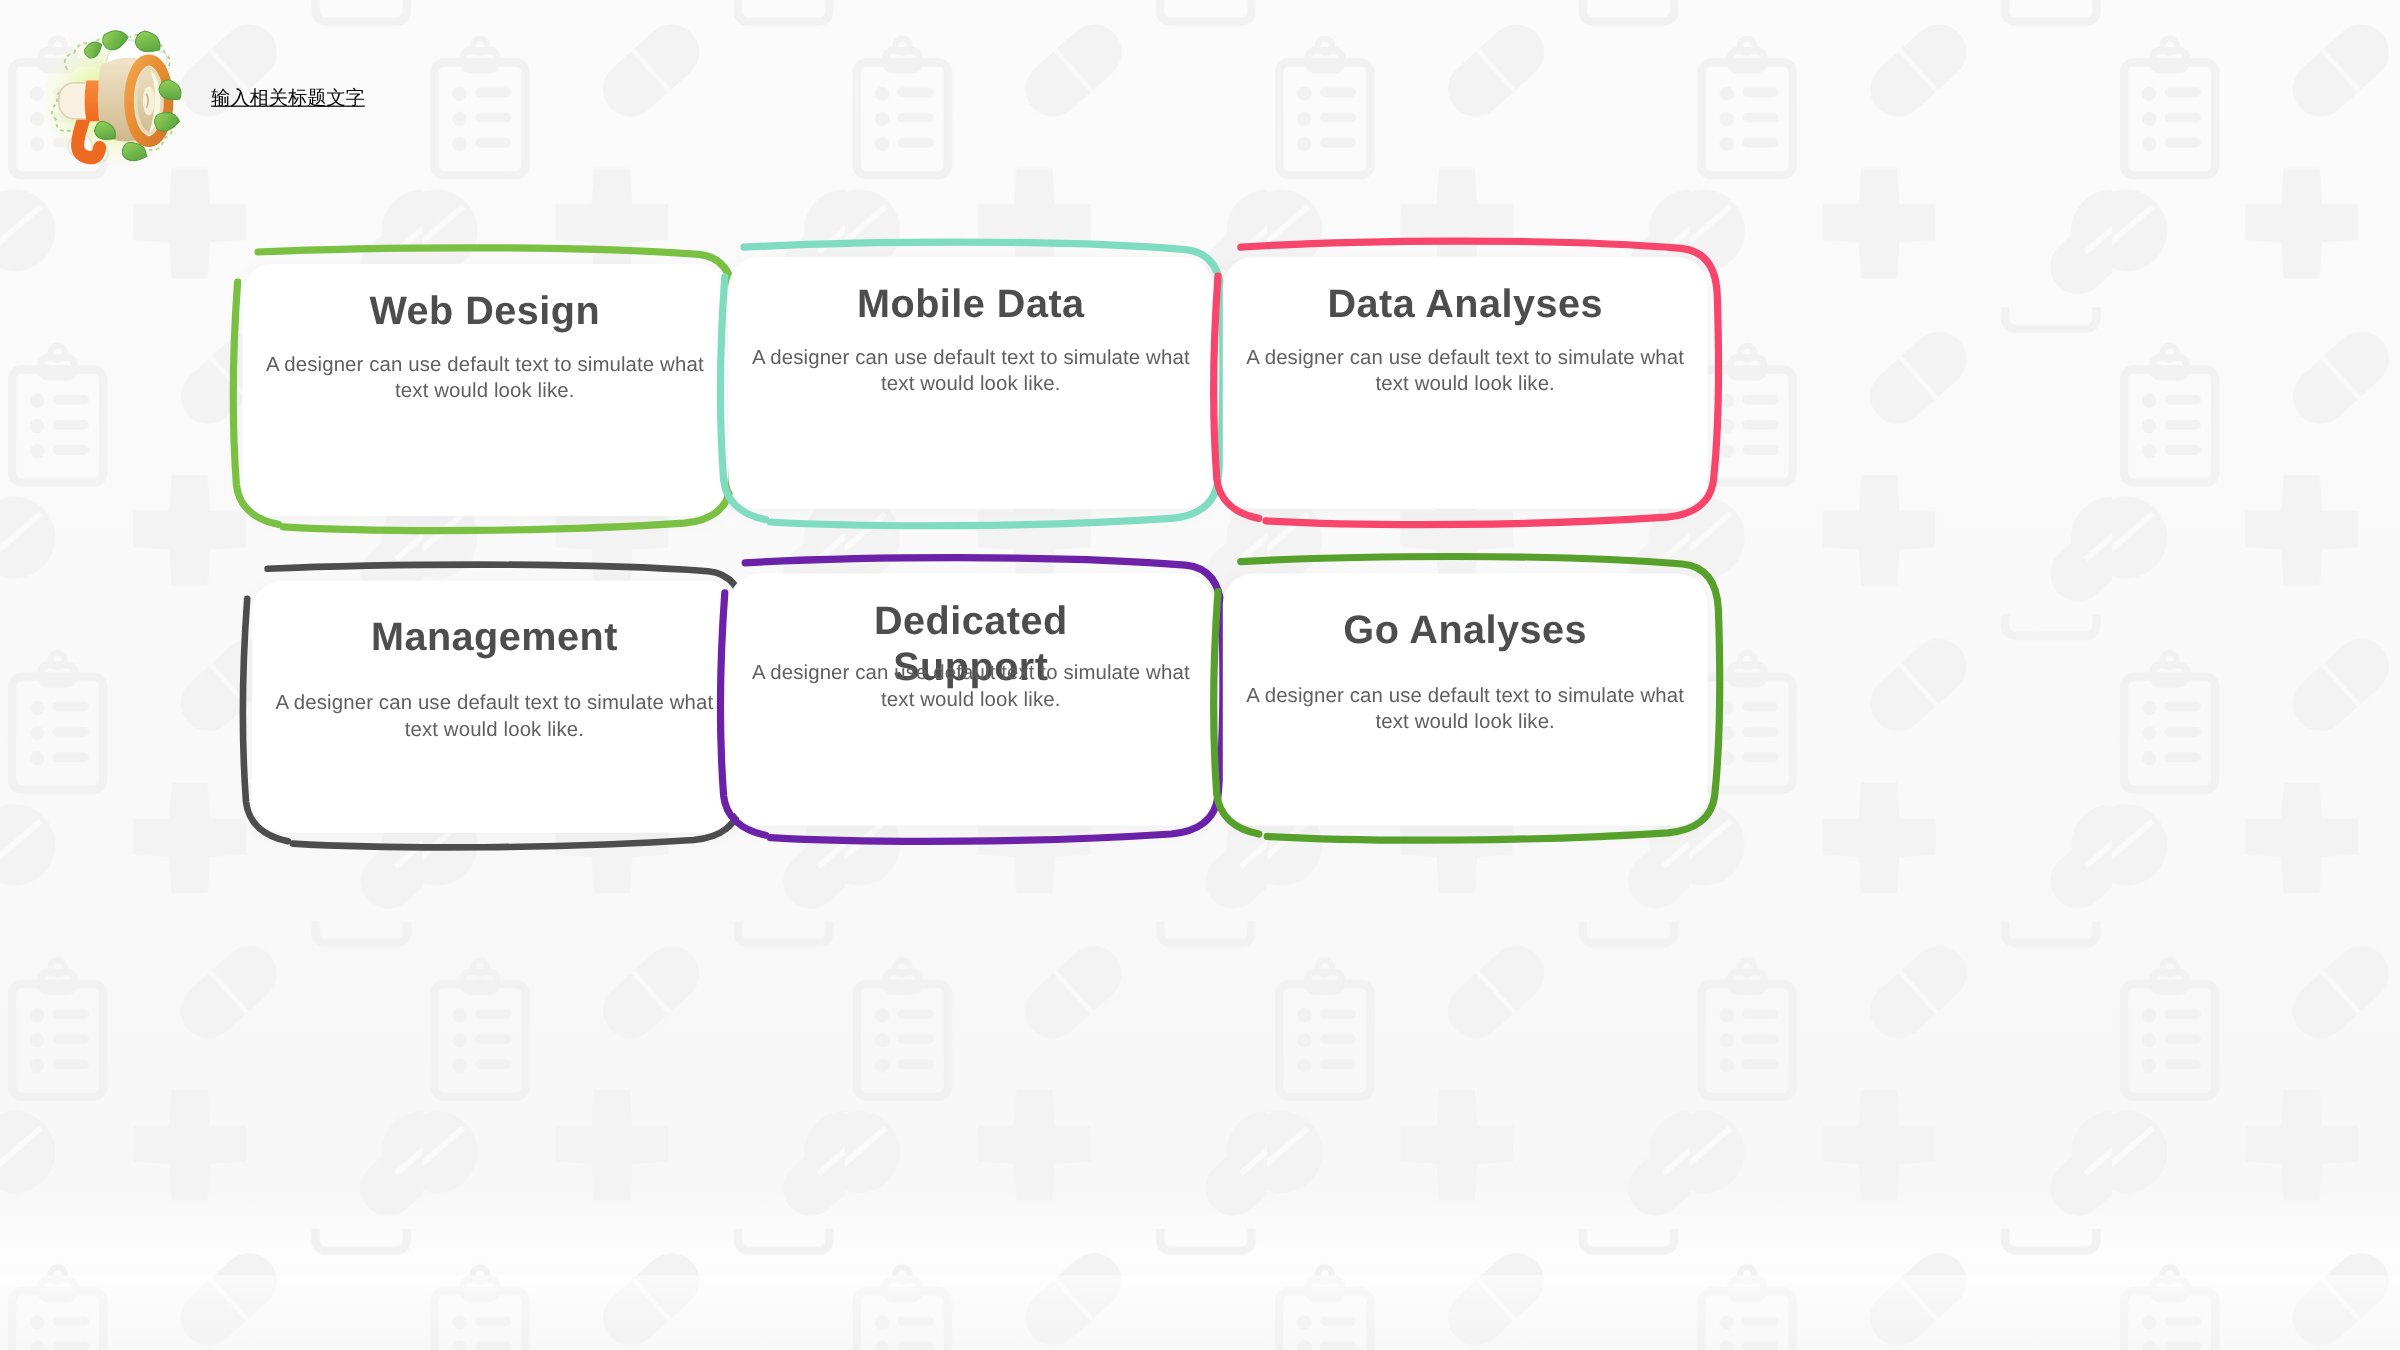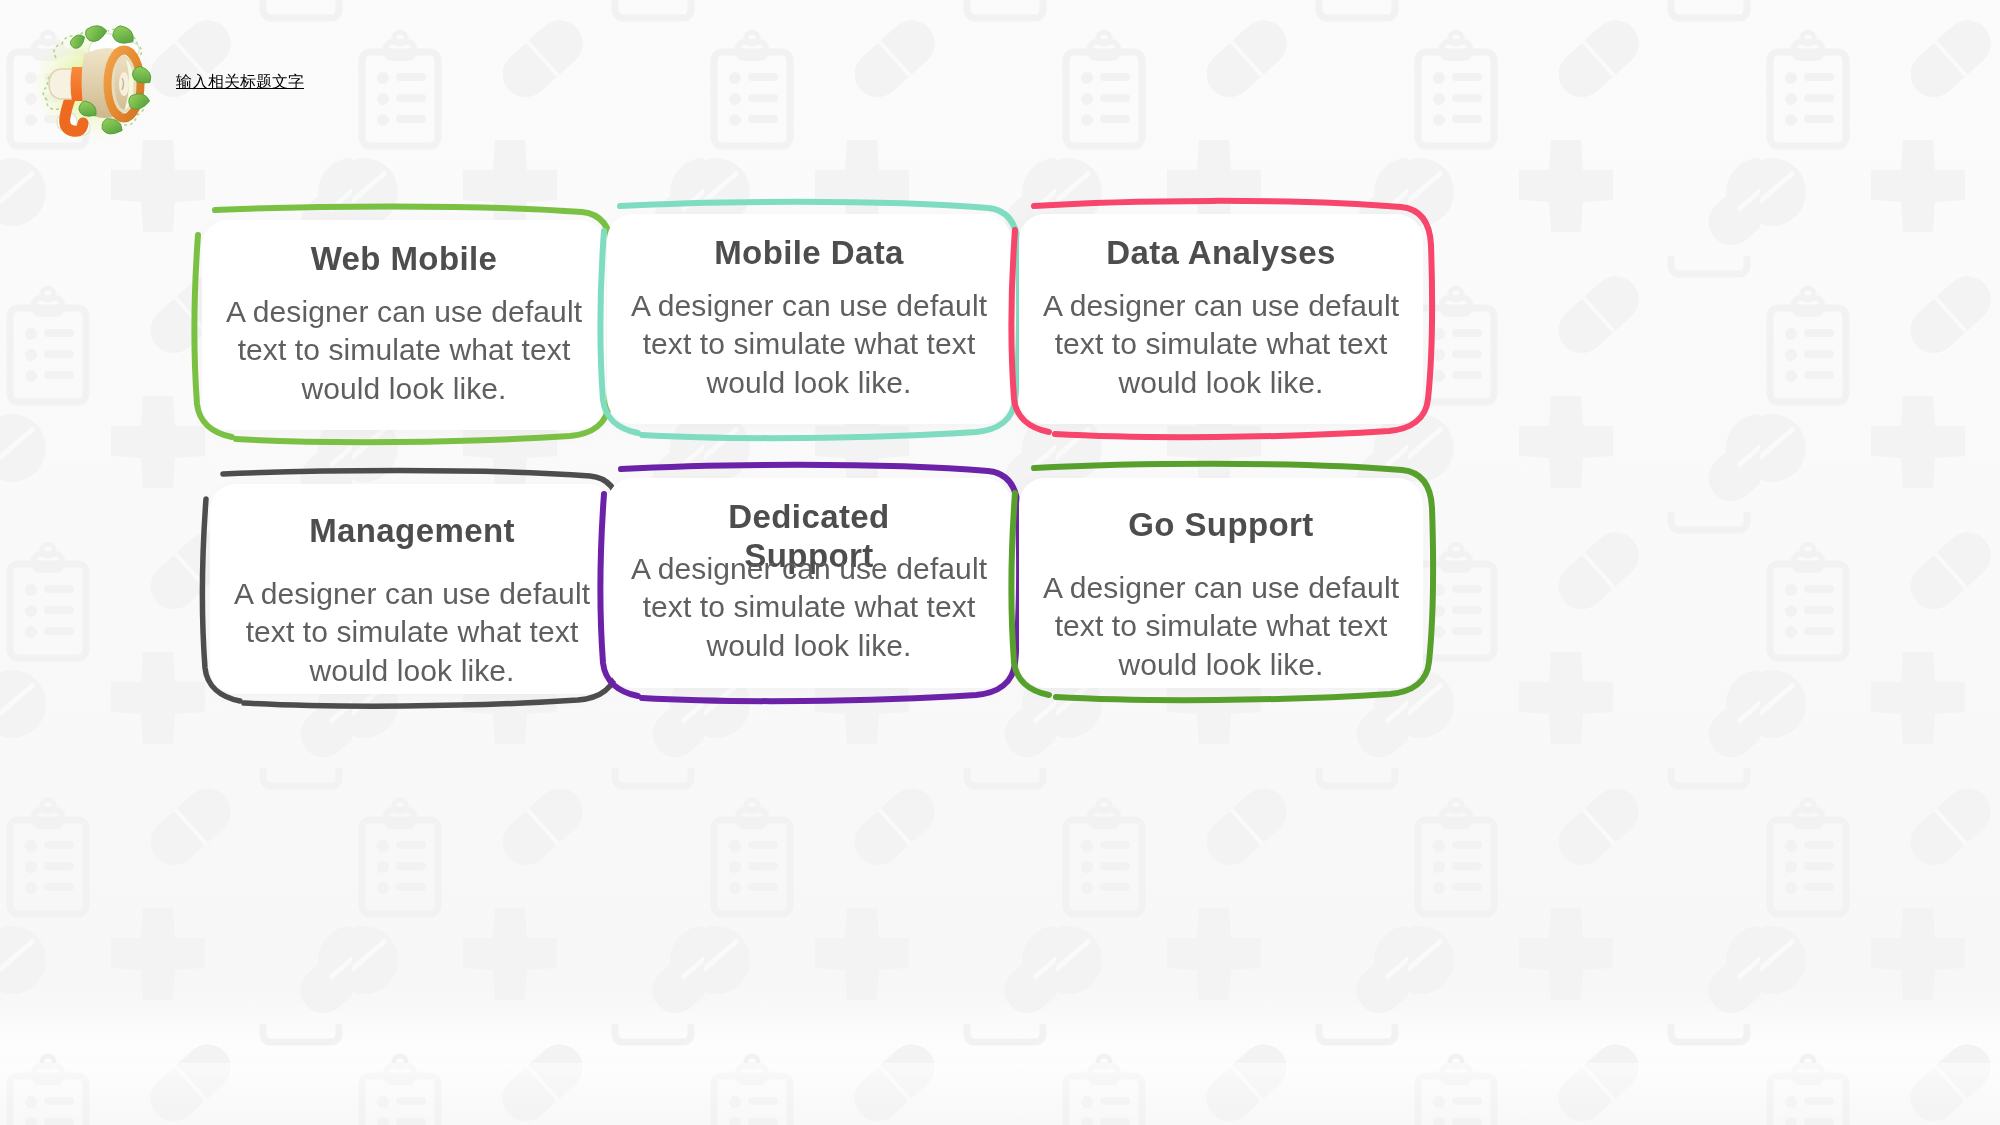--- a/index.html
+++ b/index.html
@@ -100,21 +100,21 @@
   .card-title {
     font-size: 33px;
     font-weight: bold;
     color: #4d4d4d;
     letter-spacing: .4px;
     line-height: 1.18;
     white-space: pre-line;
   }
 
   .card-desc {
-    font-size: 30px;
+    font-size: 17px;
     color: #5f5f5f;
     line-height: 1.28;
     letter-spacing: .1px;
   }
 
   
   .row1 .card-content { top: 42px; }
   .row1 .card-desc { margin-top: 14px; }
 
   
@@ -258,21 +258,21 @@
     <div class="card-body"></div>
     <svg class="card-frame" viewBox="0 0 440 250" xmlns="http://www.w3.org/2000/svg">
       <g fill="none" stroke="#7ac143" stroke-width="6" stroke-linecap="round">
         <path d="M31 12 C120 8, 290 6, 398 14 C418 16, 427 30, 428 52
                  C430 110, 429 168, 425 206 C423 226, 408 236, 386 238
                  C280 245, 140 246, 52 241"></path>
         <path d="M14 37 C10 92, 9 152, 13 206 C15 224, 28 235, 48 239"></path>
       </g>
     </svg>
     <div class="card-content">
-      <div class="card-title">Web Mobile</div>
+      <div class="card-title">Web Design</div>
       <div class="card-desc">A designer can use default text to simulate what text would look like.</div>
     </div>
   </div>
 
   <div class="card row1" id="card-mobile-apps">
     <div class="card-body"></div>
     <svg class="card-frame" viewBox="0 0 440 250" xmlns="http://www.w3.org/2000/svg">
       <g fill="none" stroke="#7fdcc0" stroke-width="6" stroke-linecap="round">
         <path d="M31 14 C122 9, 292 7, 399 16 C419 18, 428 32, 429 54
                  C431 112, 430 170, 426 208 C424 228, 409 238, 387 240
@@ -338,18 +338,18 @@
     <div class="card-body"></div>
     <svg class="card-frame" viewBox="0 0 440 250" xmlns="http://www.w3.org/2000/svg">
       <g fill="none" stroke="#57a02c" stroke-width="6" stroke-linecap="round">
         <path d="M33 12 C124 7, 294 5, 401 14 C421 16, 430 30, 431 52
                  C433 110, 432 168, 428 206 C426 226, 411 236, 389 238
                  C283 245, 143 246, 55 241"></path>
         <path d="M14 37 C10 92, 9 152, 13 206 C15 224, 28 235, 48 239"></path>
       </g>
     </svg>
     <div class="card-content">
-      <div class="card-title">Go Support</div>
+      <div class="card-title">Go Analyses</div>
       <div class="card-desc">A designer can use default text to simulate what text would look like.</div>
     </div>
   </div>
 
 </div>
 
 </body></html>

